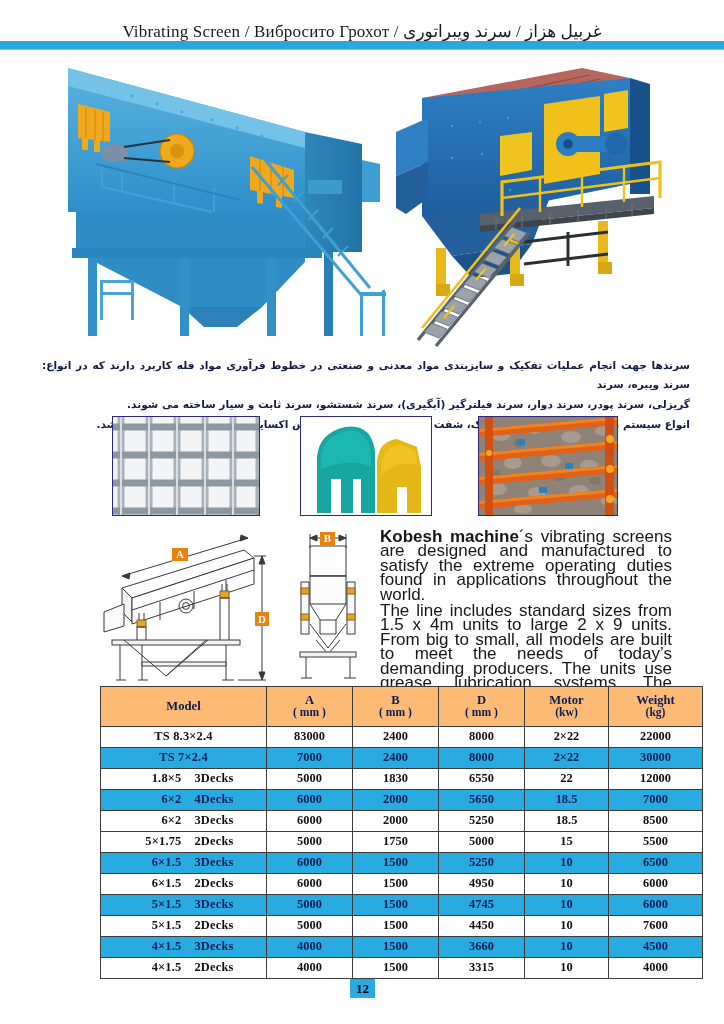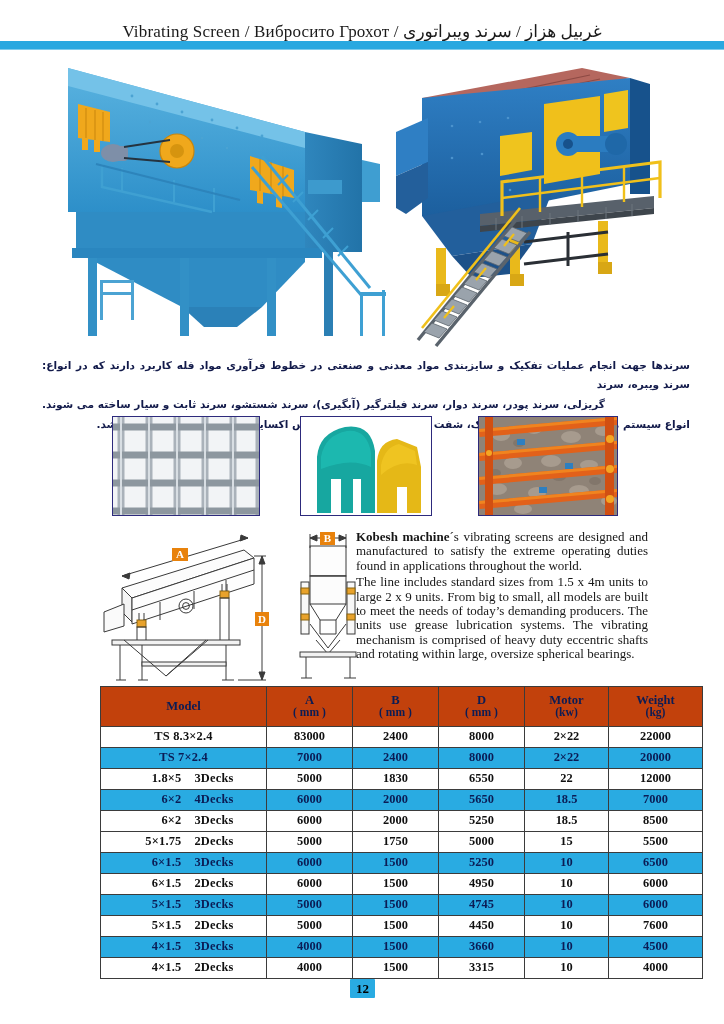--- a/index.html
+++ b/index.html
@@ -46,42 +46,42 @@
 
   
   .fa-block {
     position: absolute; left: 42px; top: 356px; width: 648px;
     direction: rtl; text-align: justify;
     font-family: "DejaVu Sans", sans-serif;
     font-size: 10.6px; line-height: 19px;
     color: #121a4a; font-weight: 600;
   }
   .fa-block p { margin: 0 0 1px 0; }
-  .fa-line-2 { text-align: left; }
+  .fa-line-2 { text-align: right; }
   .fa-line-3 { text-align: right; }
 
   
   .photos { position: absolute; top: 416px; left: 0; width: 724px; height: 100px; }
   .photo {
     position: absolute; top: 0; height: 100px;
     border: 1.6px solid #2d2a7c; background: #fff; overflow: hidden;
   }
   .photo-mesh  { left: 112px; width: 148px; }
   .photo-poly  { left: 300px; width: 132px; }
   .photo-deck  { left: 478px; width: 140px; }
 
   
   .drawings { position: absolute; top: 528px; left: 0; width: 724px; height: 160px; }
   .dwg-side  { position: absolute; left: 102px; top: 0; width: 168px; height: 158px; }
   .dwg-front { position: absolute; left: 288px; top: 0; width: 78px; height: 158px; }
 
   .en-block {
-    position: absolute; left: 356px; top: 530px; width: 292px;
-    font-family: Liberation Serif, serif;
-    font-size: 13px; line-height: 14.4px;
+    position: absolute; left: 380px; top: 530px; width: 292px;
+    font-family: Liberation Sans, sans-serif;
+    font-size: 17px; line-height: 14.4px;
     color: #161616; text-align: justify;
   }
   .en-block p { margin: 0 0 2px 0; }
   .en-block b { font-weight: bold; }
 
   
   .spec-wrap { position: absolute; left: 100px; top: 686px; width: 562px; }
   table.spec {
     width: 562px; border-collapse: collapse;
     font-family: "Liberation Serif", serif;
@@ -91,21 +91,21 @@
     border: 1px solid #3b3b3b;
     text-align: center;
     font-weight: bold;
     font-size: 12.4px;
     color: #101010;
     height: 21px;
     padding: 0 2px;
     line-height: 1.05;
   }
   table.spec thead th {
-    background: #c2410c;
+    background: #fdba74;
     color: #0b1c55;
     font-size: 12.6px;
     height: 40px;
     padding: 2px;
   }
   table.spec thead th .u2 { display: block; font-size: 11.6px; }
   table.spec tbody tr.alt td { background: #29abe2; color: #0b1c55; }
   table.spec tbody tr td { background: #ffffff; }
   table.spec tbody tr.alt td { background: #29abe2; }
 
@@ -576,21 +576,21 @@
             <td>8000</td>
             <td>2×22</td>
             <td>22000</td>
           </tr>
           <tr class="alt">
             <td class="model-cell"><span class="model-main">TS 7×2.4</span></td>
             <td>7000</td>
             <td>2400</td>
             <td>8000</td>
             <td>2×22</td>
-            <td>20000</td>
+            <td>30000</td>
           </tr>
           <tr>
             <td class="model-cell"><span class="model-main">1.8×5</span><span class="model-sub">3Decks</span></td>
             <td>5000</td>
             <td>1830</td>
             <td>6550</td>
             <td>22</td>
             <td>12000</td>
           </tr>
           <tr class="alt">

